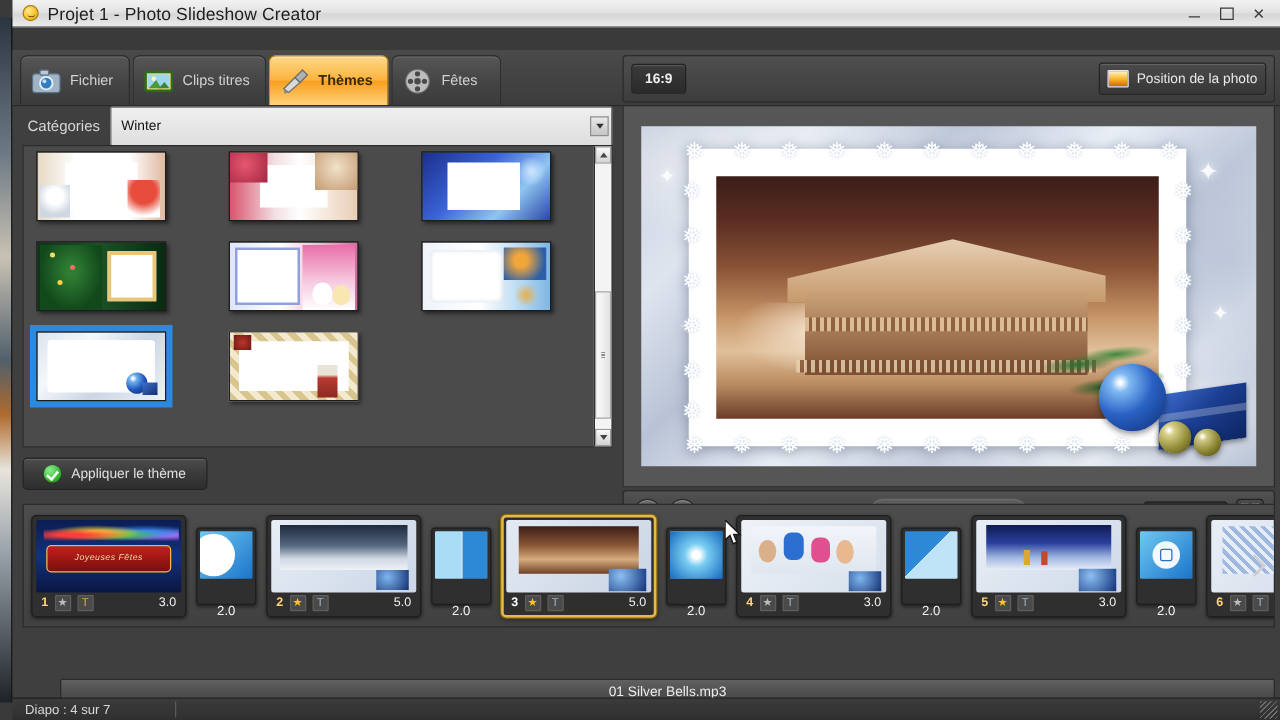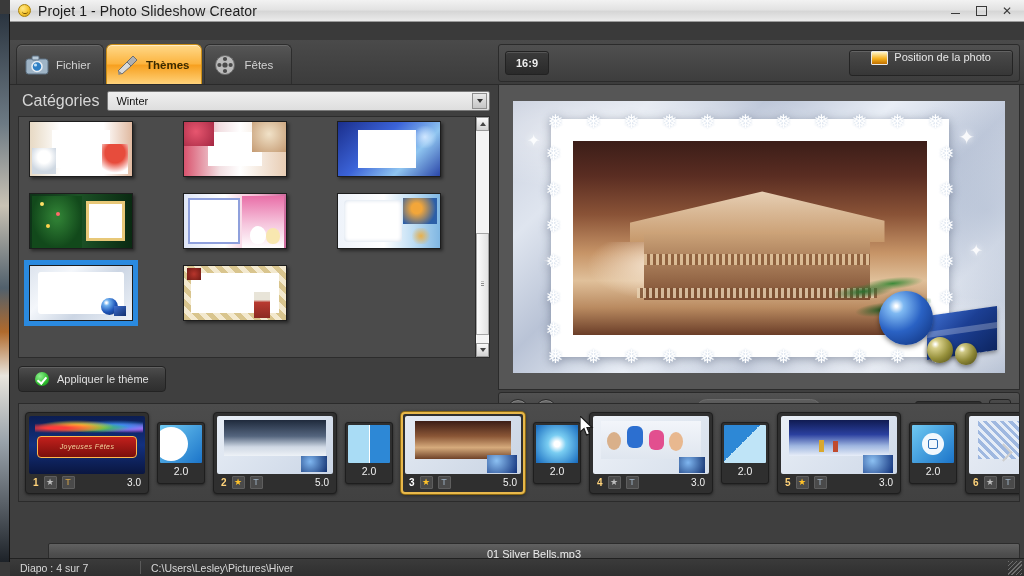--- a/index.html
+++ b/index.html
@@ -76,23 +76,23 @@
     color:#3a2a00; border-color:#c98d17; font-weight:bold;
     box-shadow:inset 0 1px 0 rgba(255,255,255,.55);
   }
   .tab-ico{ width:24px; height:22px; flex:none; display:block; }
 
   
   .catrow{
     position:absolute; left:8px; top:48px; width:472px; height:26px;
     display:flex; align-items:center; gap:8px;
   }
-  .cat-label{ font-size:16px; color:#d6d6d6; padding-left:4px; }
+  .cat-label{ font-size:12px; color:#d6d6d6; padding-left:4px; }
   .cat-select{
-    flex:1; height:20px; background:linear-gradient(180deg,#f0f0f0,#dedede);
+    flex:1; height:32px; background:linear-gradient(180deg,#f0f0f0,#dedede);
     border:1px solid #7a7a7a; border-radius:2px;
     display:flex; align-items:center; padding:0 2px 0 8px; color:#111; font-size:11px;text-align:right;
   }
   .cat-arrow{
     margin-left:auto; width:15px; height:16px;
     background:linear-gradient(180deg,#e9e9e9,#c6c6c6);
     border:1px solid #8e8e8e; display:flex; align-items:center; justify-content:center;
   }
   .cat-arrow::after{ content:""; border-left:3.5px solid transparent; border-right:3.5px solid transparent;
                      border-top:4px solid #333; }
@@ -172,23 +172,23 @@
     border:1px solid #2b2b2b; border-radius:3px;
     display:flex; align-items:center; padding:0 6px; gap:6px;
   }
   .ratio-btn{
     height:24px; padding:0 10px; background:linear-gradient(180deg,#3b3b3b,#2a2a2a);
     border:1px solid #222; border-radius:3px; color:#efefef; font-size:11px; font-weight:bold;
     display:flex; align-items:center; box-shadow:inset 0 1px 0 rgba(255,255,255,.14);
   }
   .pb-right{ margin-left:auto; display:flex; gap:6px; }
   .pb-btn{
-    height:26px; padding:0 21px; background:linear-gradient(180deg,#4a4a4a,#373737);
+    height:26px; padding:0 6px; background:linear-gradient(180deg,#4a4a4a,#373737);
     border:1px solid #242424; border-radius:3px; color:#e8e8e8; font-size:11px;
-    display:flex; align-items:flex-start; gap:6px; cursor:default;
+    display:flex; align-items:center; gap:6px; cursor:default;
     box-shadow:inset 0 1px 0 rgba(255,255,255,.14);
   }
   .ico-photo{
     width:17px; height:14px; border:1.5px solid #e9e9e9; border-radius:1px; flex:none;
     background:linear-gradient(180deg,#fff6c8 0%, #f6b221 55%, #c07000 100%);
   }
   .ico-gear{ width:15px; height:15px; flex:none; }
 
   .preview-stage{
     position:absolute; left:488px; top:44px; width:522px; height:306px;
@@ -364,21 +364,21 @@
   .badge.star-on{ color:#ffc229; }
   .sc-dur{ margin-left:auto; font-size:10px; color:#f2f2f2; }
   .trans-card{
     width:48px; height:62px; flex:none; background:#2f2f2f;
     border:1px solid #1e1e1e; border-radius:3px; padding:2px;
     box-shadow:0 1px 3px rgba(0,0,0,.5);
   }
   .tc-thumb{ width:100%; height:38px; border-radius:1px; overflow:hidden; position:relative;
     background:linear-gradient(135deg,#6fc9f2,#1b74c9); }
   .tc-dur{ height:16px; display:flex; align-items:center; justify-content:center;
-           color:#f0f0f0; font-size:10.5px; }
+           color:#f0f0f0; font-size:10.5px;margin-top:18px; }
   .tl-next{
     position:absolute; right:4px; top:50%; transform:translateY(-50%);
     width:24px; height:40px; display:flex; align-items:center; justify-content:center;
   }
   .tl-next::after{
     content:""; width:11px; height:11px; border:solid #cfcfcf; border-width:2.5px 2.5px 0 0;
     transform:rotate(45deg);
   }
 
   
@@ -441,20 +441,30 @@
         <svg class="tab-ico" viewBox="0 0 24 22">
           <rect x="1" y="5" width="22" height="15" rx="2.5" fill="#9fb4c6" stroke="#5d7183"></rect>
           <rect x="7" y="2" width="7" height="4" rx="1" fill="#b9cad8" stroke="#5d7183"></rect>
           <circle cx="12" cy="12.5" r="5" fill="#2f7fc4" stroke="#e9eef3" stroke-width="1.5"></circle>
           <circle cx="10.5" cy="11" r="1.6" fill="#bfe0f7"></circle>
         </svg>
         <span>Fichier</span>
       </div>
 
 
+      <div class="tab">
+        <svg class="tab-ico" viewBox="0 0 24 22">
+          <rect x="1.5" y="3.5" width="21" height="15" rx="1.5" fill="#f5d66a" stroke="#2f6b1f" stroke-width="2"></rect>
+          <rect x="3.5" y="5.5" width="17" height="11" fill="#9fd7f2"></rect>
+          <circle cx="8" cy="9" r="1.8" fill="#fff6b0"></circle>
+          <polygon points="4,16.5 10,10 14,16.5" fill="#4a9b3c"></polygon>
+          <polygon points="12,16.5 16.5,11.5 20.5,16.5" fill="#3d8632"></polygon>
+        </svg>
+        <span>Clips titres</span>
+      </div>
 
       <div class="tab active">
         <svg class="tab-ico" viewBox="0 0 24 22">
           <path d="M3 17 L12 8 L16 12 L7 20 Z" fill="#d9d9d9" stroke="#6e6e6e"></path>
           <path d="M12 8 L18 2 L22 6 L16 12 Z" fill="#b0b0b0" stroke="#6e6e6e"></path>
           <path d="M3 17 L7 20 L3.5 21 Z" fill="#8a8a8a"></path>
         </svg>
         <span>Thèmes</span>
       </div>
 
@@ -828,17 +838,16 @@
 
     <div class="h-scroll">
       <div class="h-thumb"></div>
     </div>
 
   </div>
 
   <div class="statusbar">
     <div class="st-cell" style="width:130px">Diapo : 4 sur 7</div>
     <div class="st-sep"></div>
-    <div class="st-cell">C:\Users\Lesley\Pictures\Hiver</div>
     <div class="st-grip"></div>
   </div>
 
 </div>
 
 </body></html>

